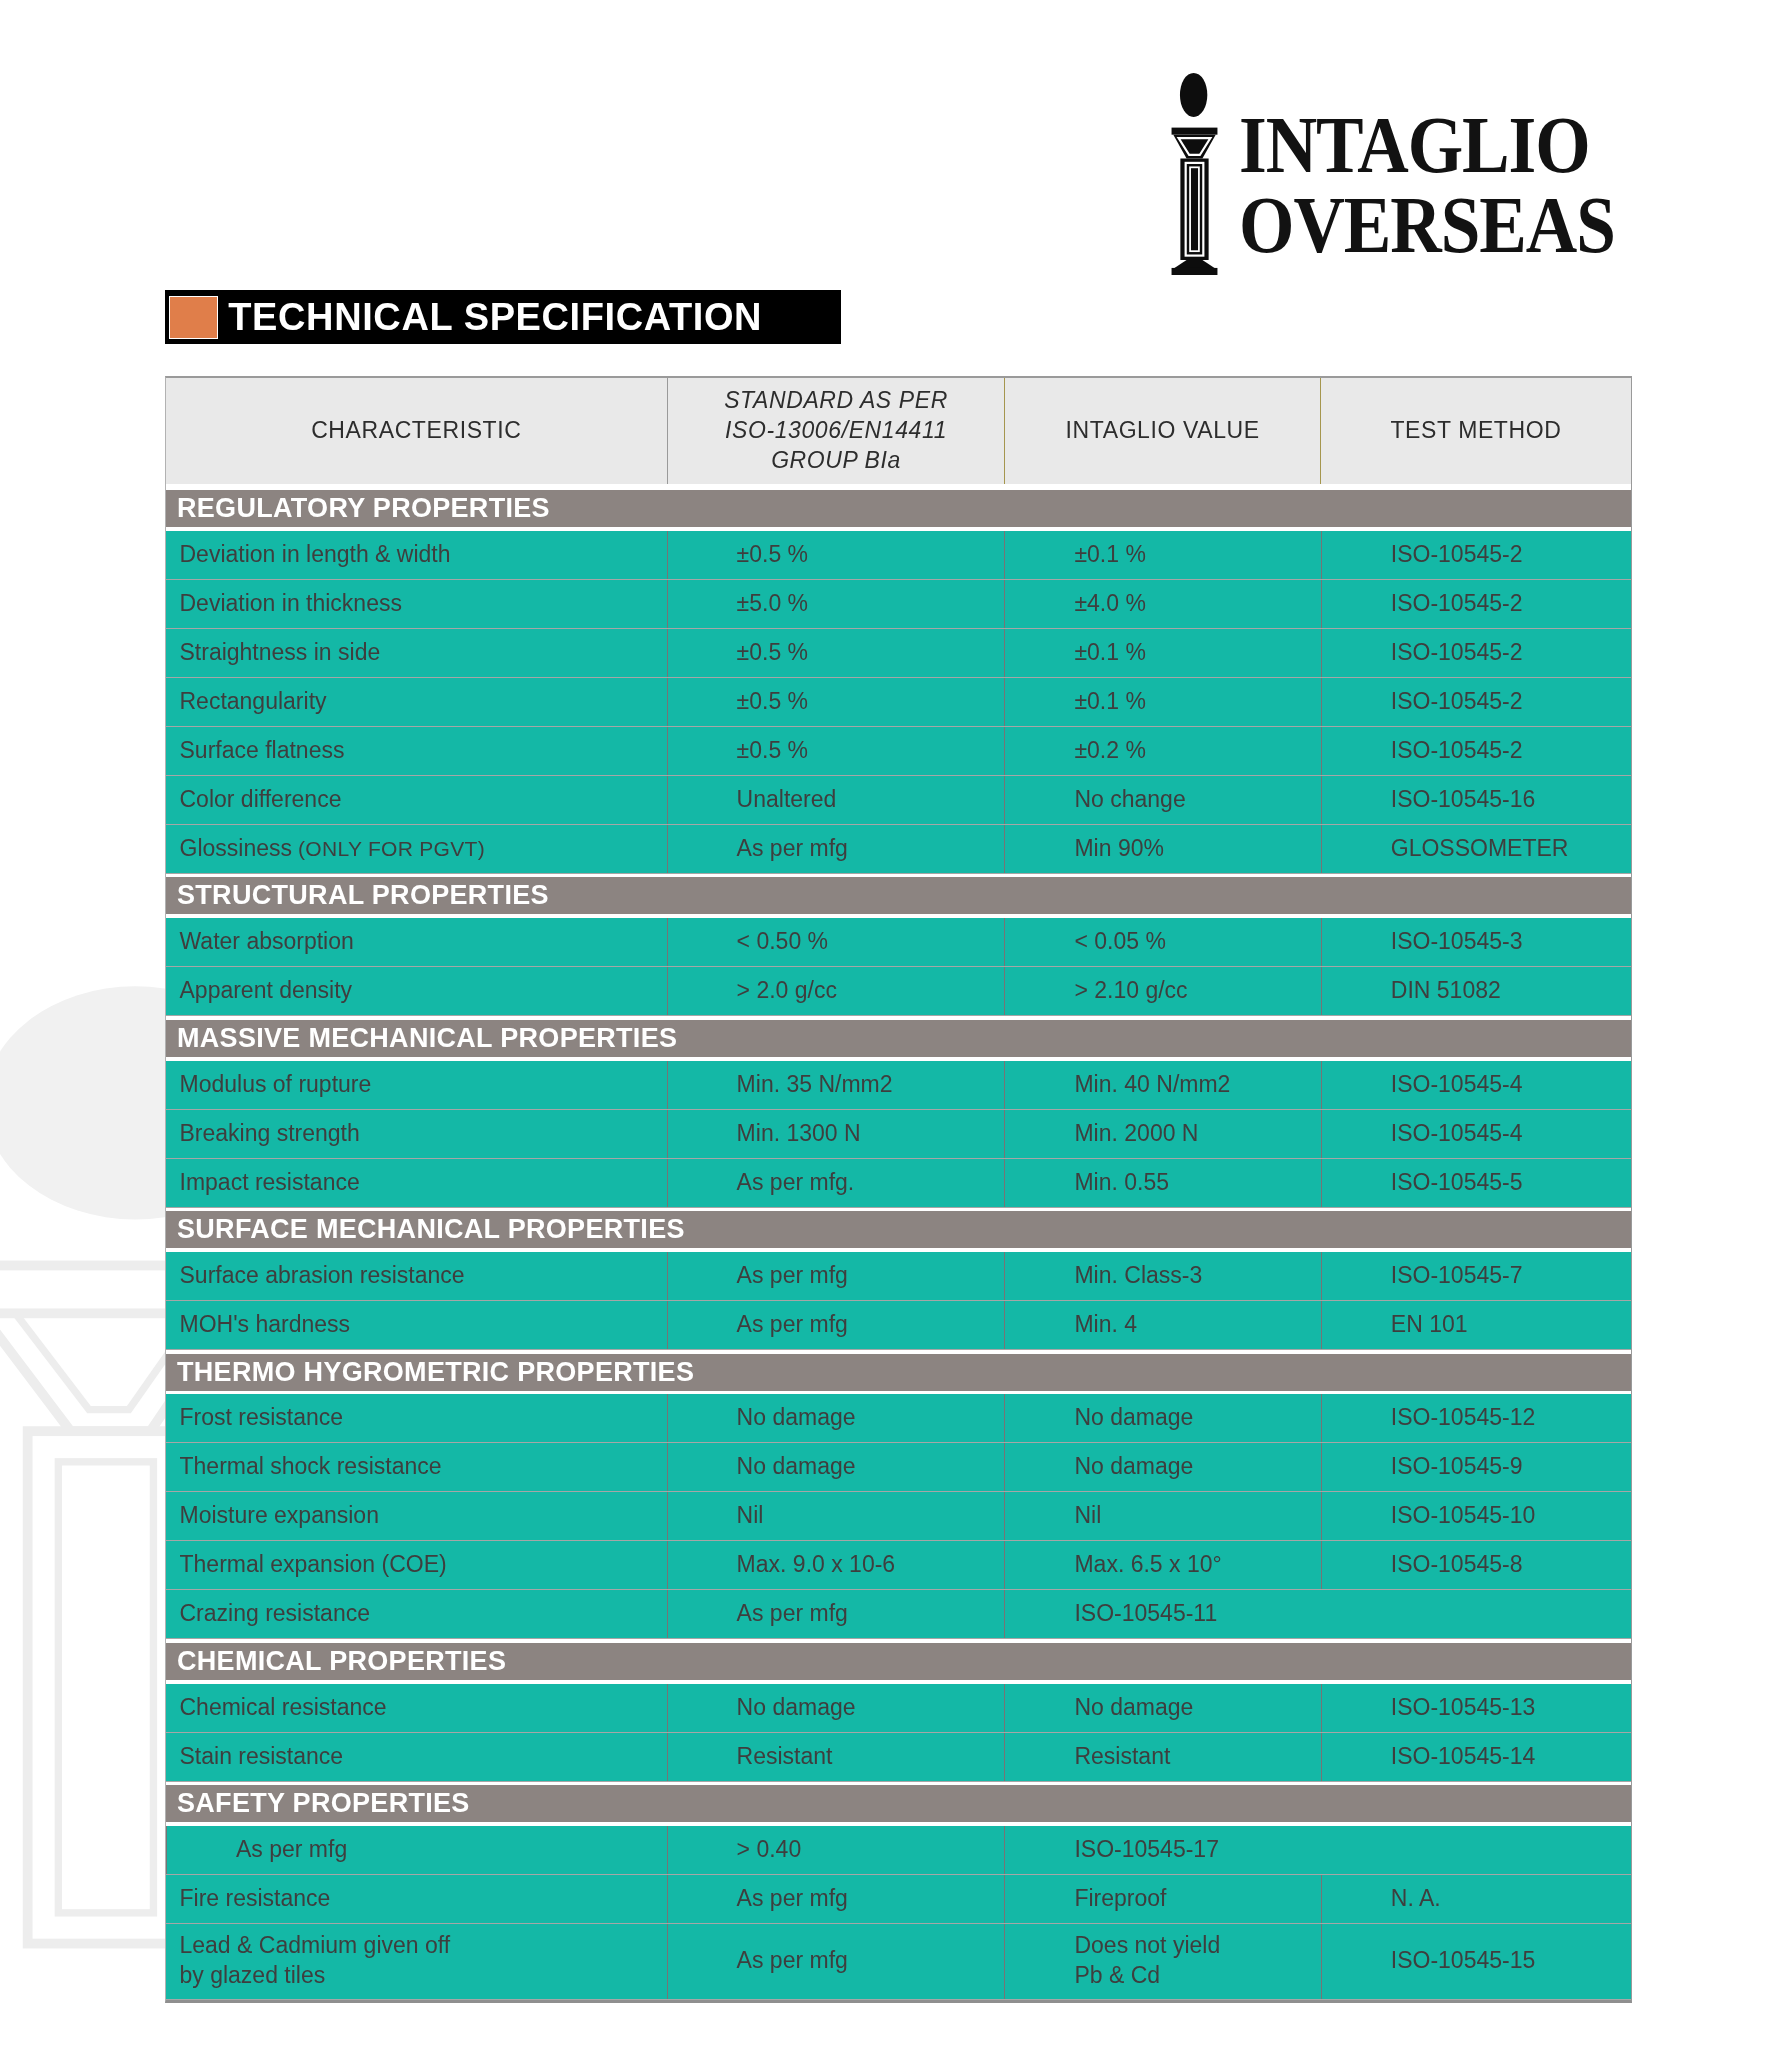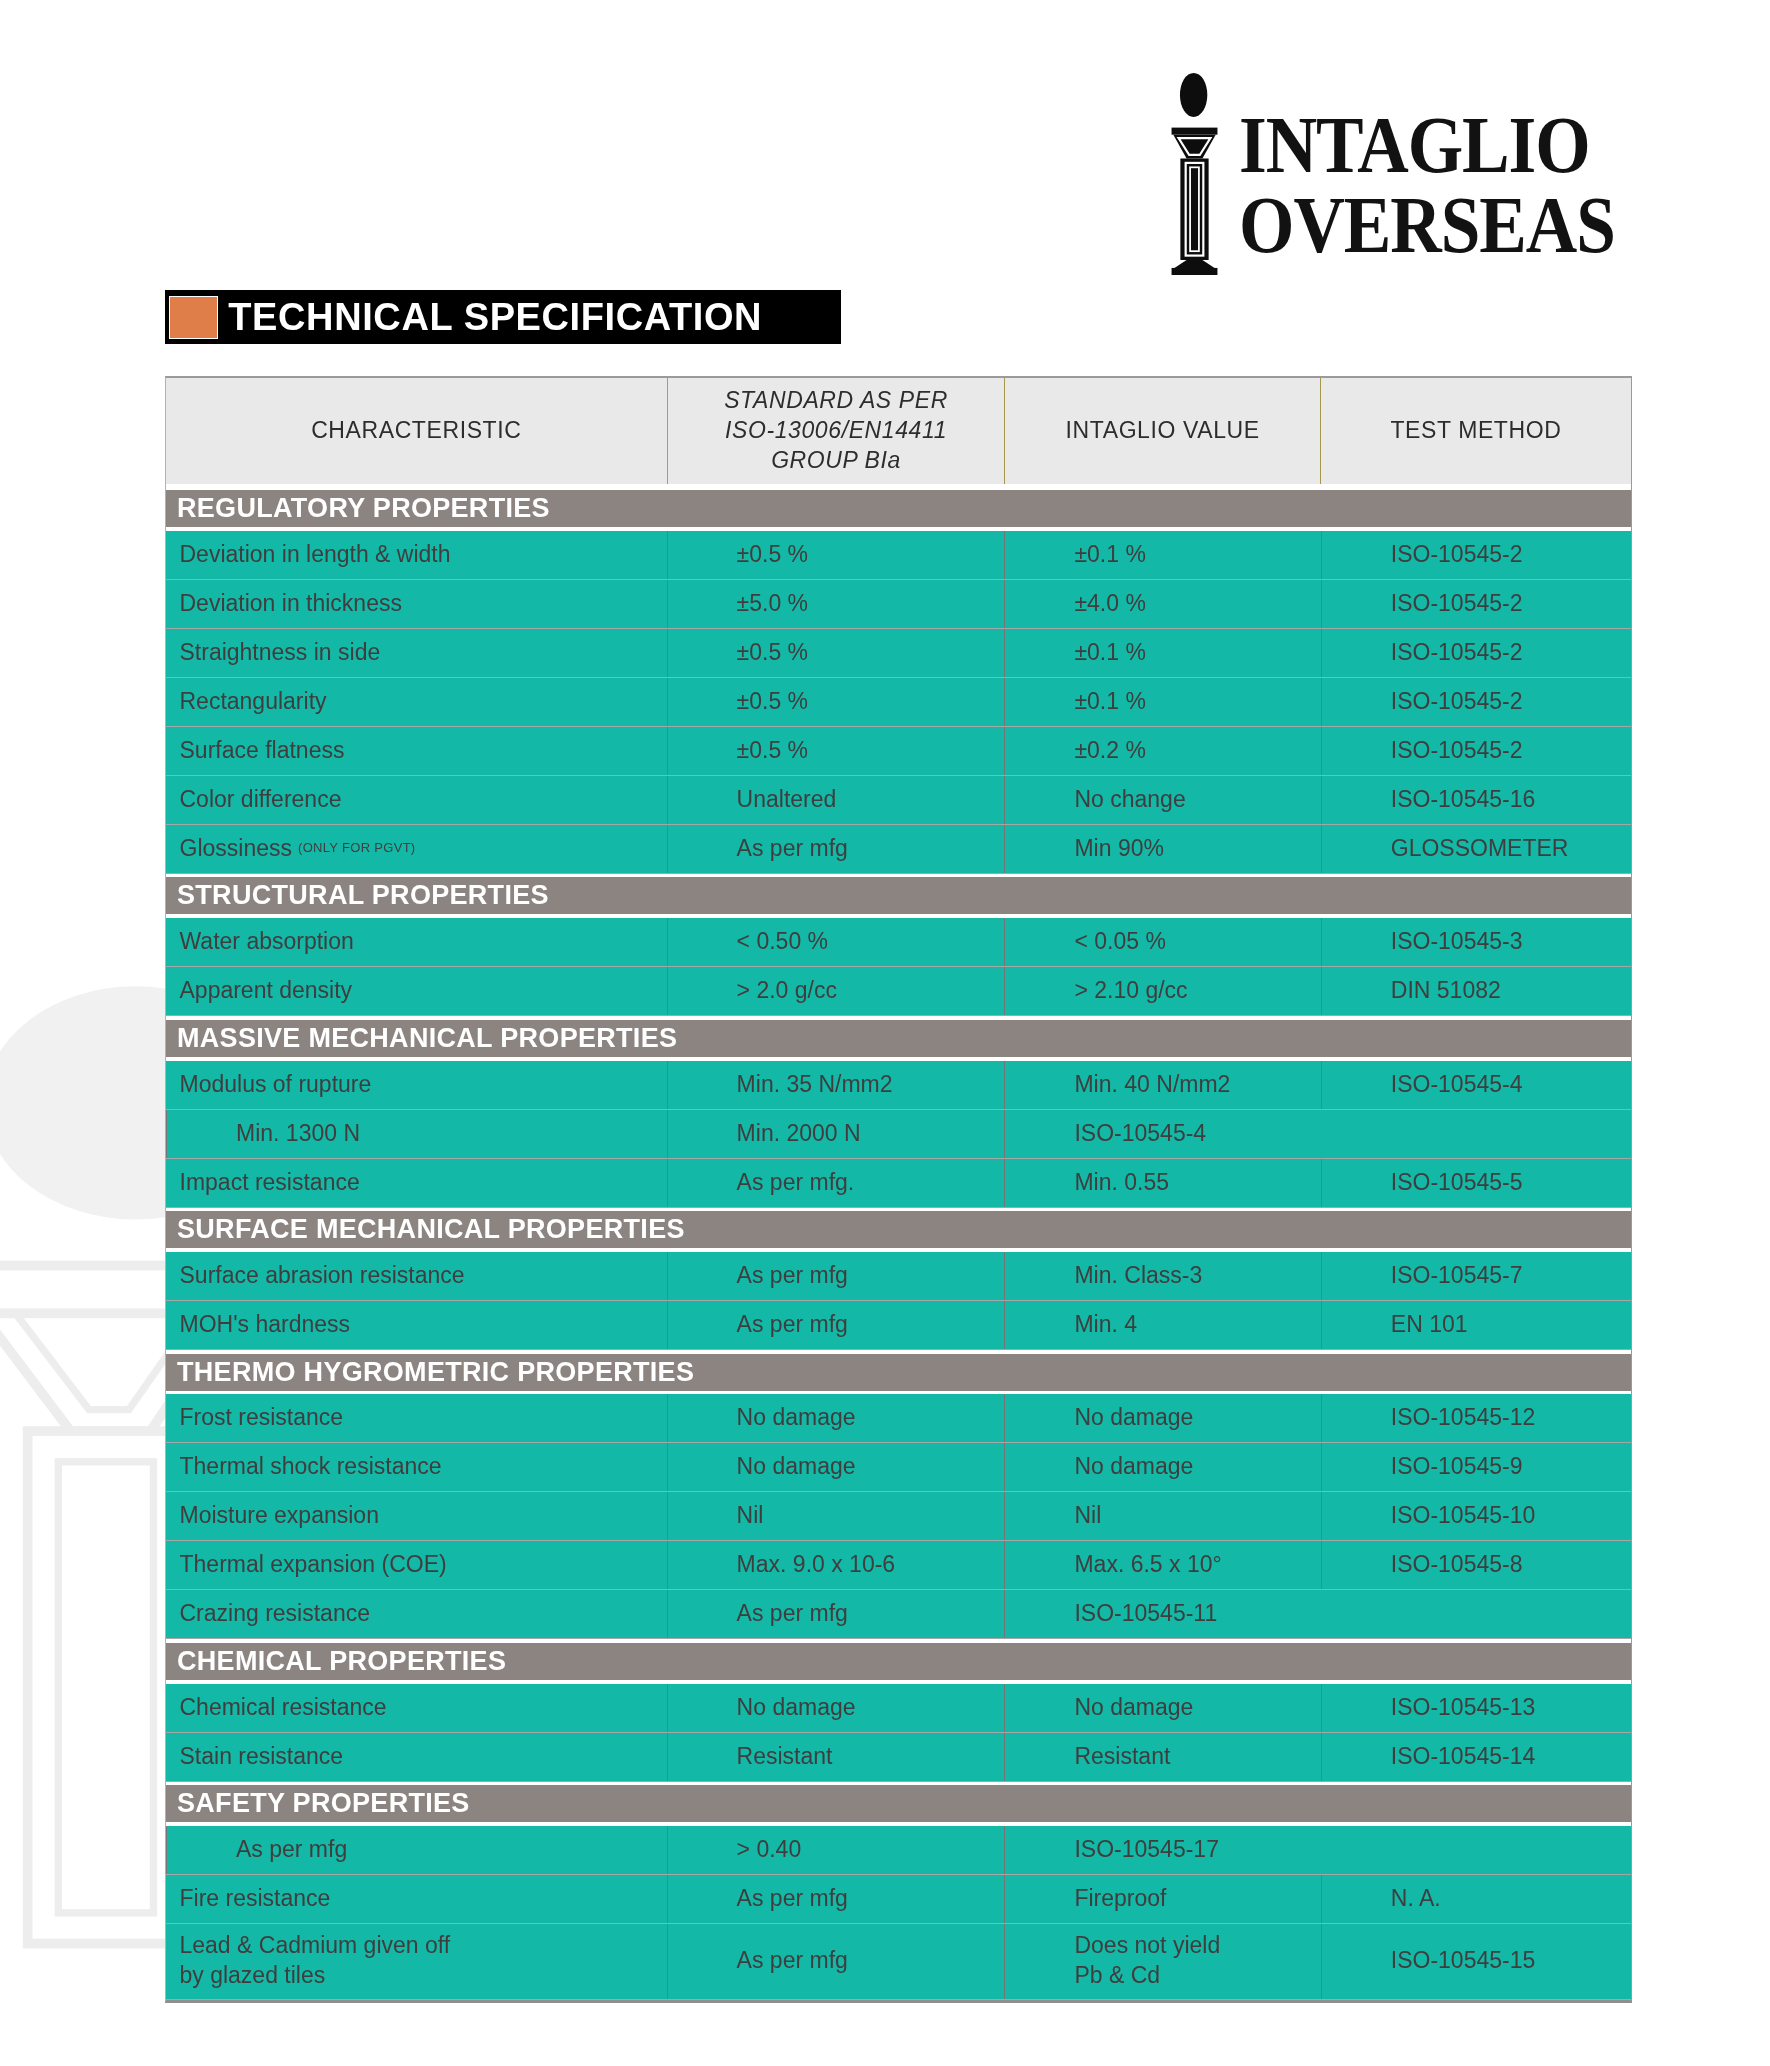--- a/index.html
+++ b/index.html
@@ -73,21 +73,21 @@
   .data-row{
     background:#14b8a6;min-height:49px;border-bottom:1.2px solid #a6a6a6;
   }
   .cell{
     display:flex;align-items:center;font-size:23px;color:#3e3e3e;
     line-height:1.3;white-space:pre-line;
     padding:7.4px 6.1px 7.4px 69px;
   }
   .c1{padding-left:13.5px;}
   .c2,.c3,.c4{border-left:1.2px solid #757575;}
-  .note{font-size:13px;letter-spacing:0.3px;margin-left:6.1px;white-space:nowrap;}
+  .note{font-size:21px;letter-spacing:0.3px;margin-left:6.1px;white-space:nowrap;}
 </style>
 </head>
 <body>
 
 <svg class="watermark" viewBox="0 0 660 1720" fill="none" xmlns="http://www.w3.org/2000/svg">
   <ellipse cx="370" cy="300" rx="245" ry="190" fill="#f1f1f1"></ellipse>
   <rect x="85" y="565" width="470" height="78" stroke="#ededed" stroke-width="16"></rect>
   <path d="M120 643 L265 835 L395 835 L525 643" stroke="#ededed" stroke-width="16"></path>
   <path d="M175 643 L295 800 L360 800 L470 643" stroke="#ededed" stroke-width="12"></path>
   <rect x="195" y="835" width="255" height="835" stroke="#ededed" stroke-width="16"></rect>
@@ -184,20 +184,21 @@
         <div class="cell c4">DIN 51082</div>
       </div>
       <div class="section-bar">MASSIVE MECHANICAL PROPERTIES</div>
       <div class="grid-row data-row">
         <div class="cell c1"><span>Modulus of rupture</span></div>
         <div class="cell c2">Min. 35 N/mm2</div>
         <div class="cell c3">Min. 40 N/mm2</div>
         <div class="cell c4">ISO-10545-4</div>
       </div>
       <div class="grid-row data-row">
+        <div class="cell c1"><span>Breaking strength</span></div>
         <div class="cell c2">Min. 1300 N</div>
         <div class="cell c3">Min. 2000 N</div>
         <div class="cell c4">ISO-10545-4</div>
       </div>
       <div class="grid-row data-row">
         <div class="cell c1"><span>Impact resistance</span></div>
         <div class="cell c2">As per mfg.</div>
         <div class="cell c3">Min. 0.55</div>
         <div class="cell c4">ISO-10545-5</div>
       </div>

